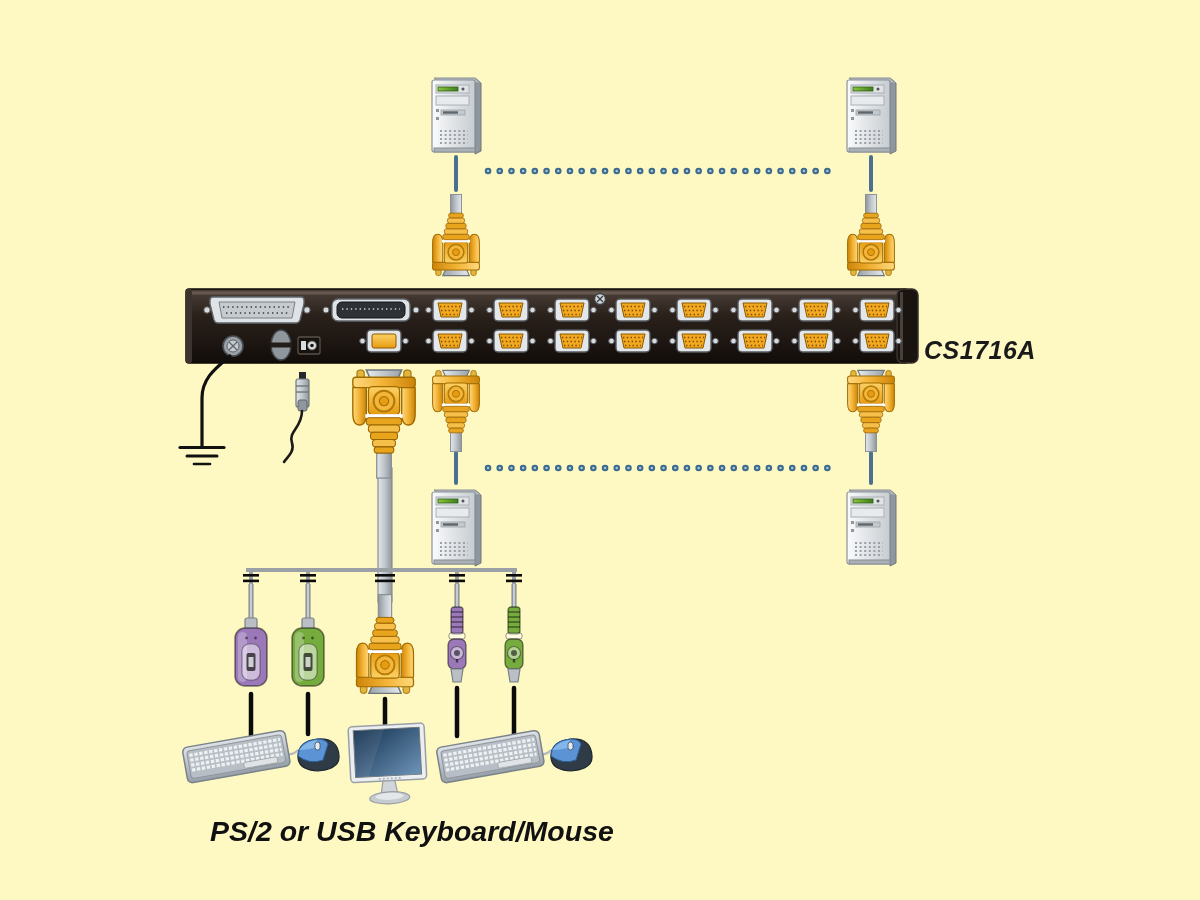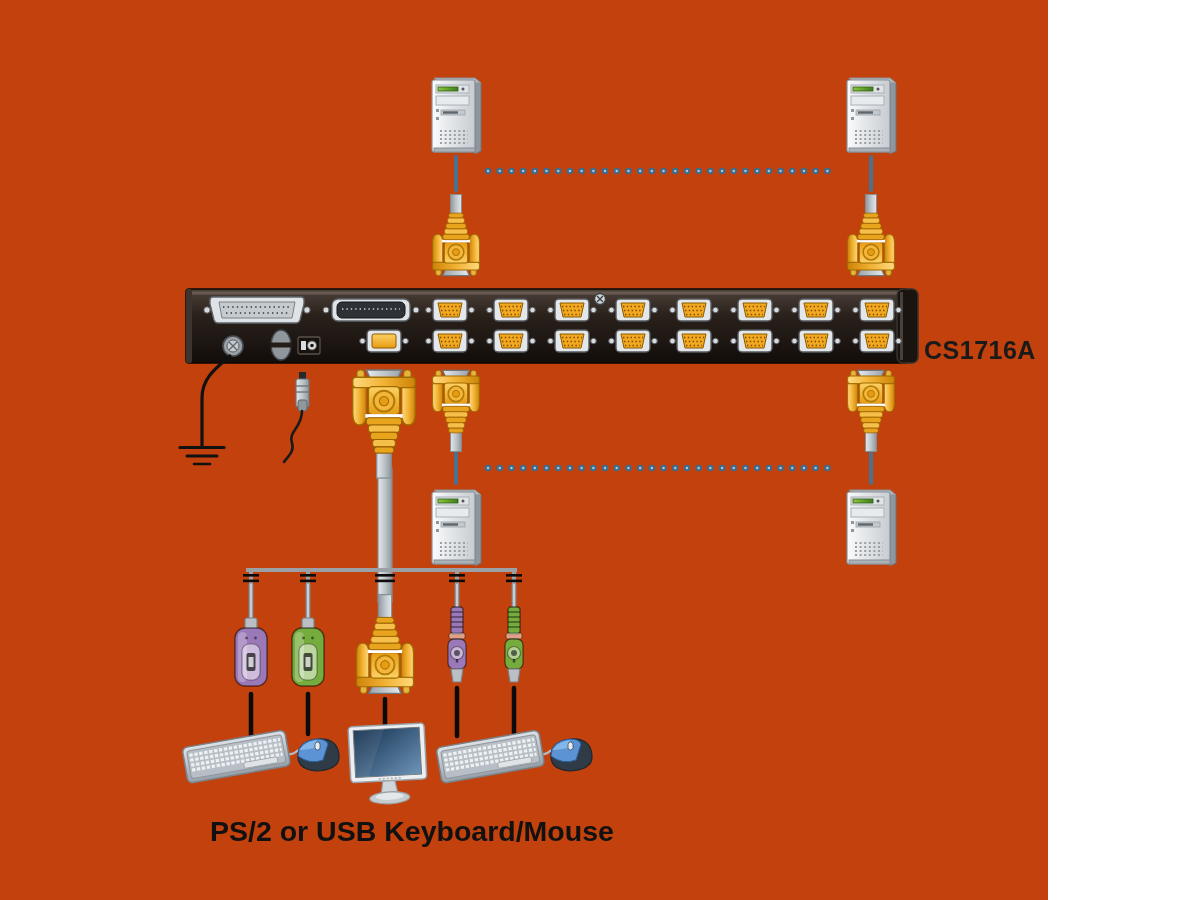--- a/index.html
+++ b/index.html
@@ -1,17 +1,17 @@
 <!DOCTYPE html>
 <html><head>
 <meta charset="utf-8">
 <style>
   html,body{margin:0;padding:0;background:#fff;}
-  .stage{position:relative;width:1048px;height:900px;background:#c2410c;overflow:hidden;
-         font-family:"Liberation Sans", sans-serif;}
+  .stage{position:relative;width:1200px;height:900px;background:#fef9c3;overflow:hidden;
+         font-family:"Liberation Sans", sans-serif;font-style:italic;}
   svg text{font-family:"Liberation Sans", sans-serif;}
   .model-label{font-weight:bold;font-size:25px;fill:#1a1a1a;letter-spacing:.5px;}
   .caption-label{font-weight:bold;font-size:28.5px;fill:#111;}
 </style>
 </head>
 <body>
 
 <div class="stage">
 <svg width="1200" height="900" viewBox="0 0 1200 900">
   <defs>

